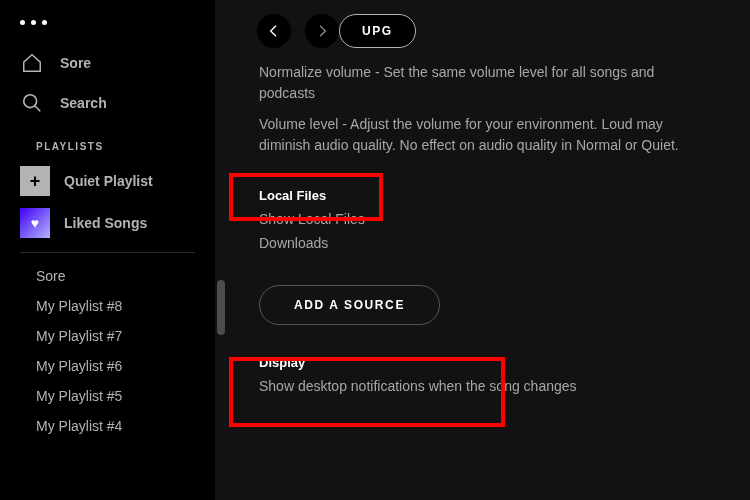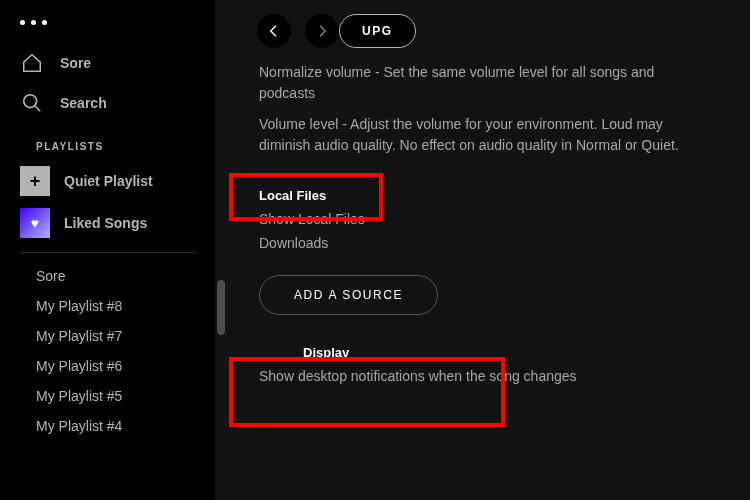--- a/index.html
+++ b/index.html
@@ -22,21 +22,21 @@
   .scrollbar-thumb { position: absolute; left: 2px; top: 280px; width: 8px; height: 55px; background: #4d4d4d; border-radius: 4px; }
   .topbar { display: flex; align-items: center; justify-content: flex-start; padding: 14px 0 14px 28px; }
   .nav-arrows { display: flex; gap: 14px; margin-left: 14px; }
   .arrow-btn { width: 34px; height: 34px; border-radius: 50%; background: #000; display: flex; align-items: center; justify-content: center; cursor: pointer; }
   .upgrade { border: 1px solid #b3b3b3; border-radius: 18px; padding: 9px 22px; font-size: 12px; font-weight: 700; letter-spacing: 1.5px; color: #fff; background: #000; cursor: pointer; margin-right: -20px; }
   .content { padding: 0 44px 0 44px; }
   .setting-text { font-size: 14px; line-height: 1.5; color: #a7a7a7; margin-bottom: 10px; }
   .section-heading { font-size: 13px; font-weight: 700; color: #fff; margin-top: 22px; margin-bottom: 8px; display: inline-block; }
   .sub-heading { font-size: 15px; font-weight: 700; color: #fff; margin-top: 22px; margin-bottom: 8px; }
   .sub-text { font-size: 14px; color: #a7a7a7; margin-bottom: 8px; }
-  .add-source-btn { border: 1px solid #555; background: transparent; border-radius: 30px; padding: 12px 34px; font-size: 12px; font-weight: 400; letter-spacing: 1.6px; color: #fff; cursor: pointer; margin-top: 16px; margin-bottom: 8px; display: inline-block; }
+  .add-source-btn { border: 1px solid #555; background: transparent; border-radius: 30px; padding: 12px 34px; font-size: 12px; font-weight: 700; letter-spacing: 1.6px; color: #fff; cursor: pointer; margin-top: 26px; margin-bottom: 8px; display: inline-block; }
   .highlight-box { border: 4px solid #ff0000; position: absolute; pointer-events: none; }
   .hb1 { left: 229px; top: 173px; width: 154px; height: 48px; }
   .hb2 { left: 229px; top: 357px; width: 276px; height: 70px; }
 </style>
 </head>
 <body>
 
 <div class="app">
   <aside class="sidebar">
     <div class="dots">
@@ -114,20 +114,20 @@
       <div class="setting-text">Normalize volume - Set the same volume level for all songs and podcasts</div>
       <div class="setting-text">Volume level - Adjust the volume for your environment. Loud may diminish audio quality. No effect on audio quality in Normal or Quiet.</div>
 
       <div class="section-heading">Local Files</div>
       <div class="sub-text">Show Local Files</div>
 
       <div class="sub-text">Downloads</div>
 
       <button class="add-source-btn">ADD A SOURCE</button>
 
-      <div class="section-heading" style="display:block;margin-left:44px;">Display</div>
+      <div class="section-heading" style="display:block;">Display</div>
       <div class="sub-text">Show desktop notifications when the song changes</div>
     </div>
   </main>
 </div>
 
 <div class="highlight-box hb1"></div>
 <div class="highlight-box hb2"></div>
 
 </body></html>

